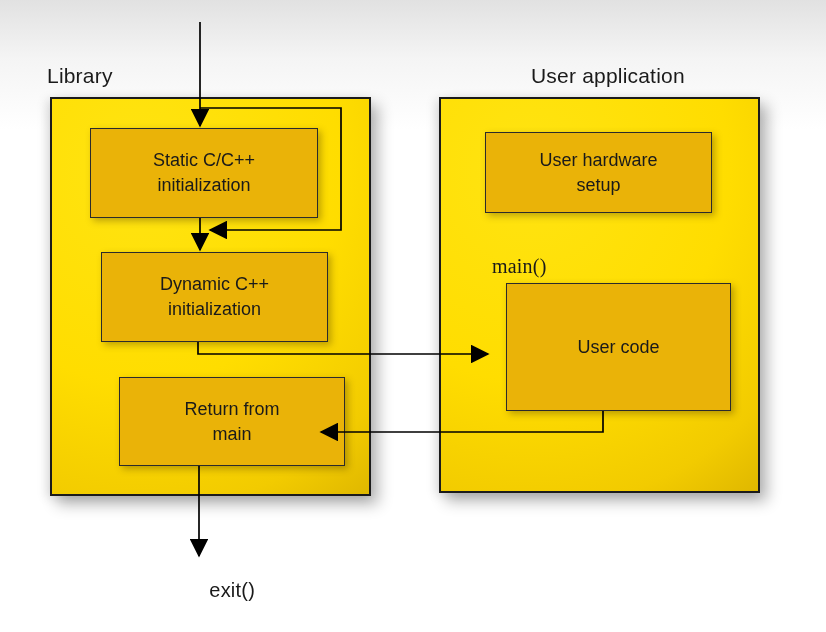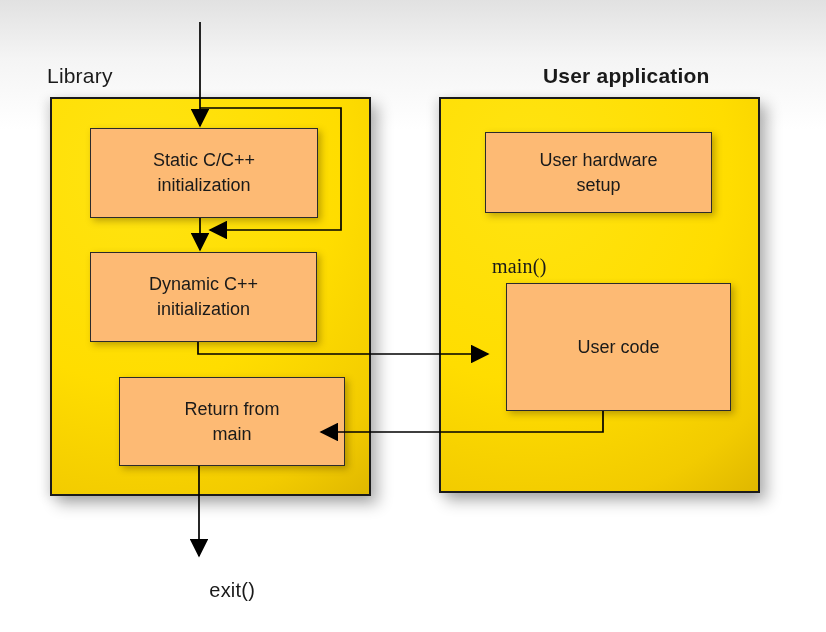--- a/index.html
+++ b/index.html
@@ -40,39 +40,39 @@
   .panel.userapp { left: 439px; top: 97px; width: 321px; height: 396px; }
 
   .section-label {
     position: absolute;
     font-size: 21px;
     letter-spacing: 0.2px;
     color: #1a1a1a;
     white-space: nowrap;
   }
   .label-library { left: 47px; top: 64px; }
-  .label-userapp { left: 543px; top: 64px; font-weight: bold; }
+  .label-userapp { left: 531px; top: 64px; }
   .label-main    { left: 492px; top: 255px; font-size: 20px; font-family: Liberation Serif, serif; }
   .label-exit    { left: 155px; top: 579px; width: 100px; text-align: right; font-size: 20px; }
 
   .node {
     position: absolute;
-    background: #fdba74;
+    background: #eab308;
     border: 1.6px solid #2b2b2b;
     display: flex;
     align-items: center;
     justify-content: center;
     text-align: center;
     font-size: 18px;
     line-height: 25px;
     white-space: pre-line;
     box-shadow: 3px 3px 7px rgba(70,50,0,0.35);
   }
   .node-static   { left: 90px;  top: 128px; width: 228px; height: 90px; }
-  .node-dynamic  { left: 90px;  top: 252px; width: 227px; height: 90px; }
+  .node-dynamic  { left: 101px;  top: 252px; width: 227px; height: 90px; }
   .node-return   { left: 92px;  top: 377px; width: 226px; height: 89px; margin-left: 27px; }
   .node-hardware { left: 485px; top: 132px; width: 227px; height: 81px; }
   .node-usercode { left: 506px; top: 283px; width: 225px; height: 128px; }
 
   svg.arrows {
     position: absolute;
     left: 0; top: 0;
     width: 826px; height: 632px;
     pointer-events: none;
   }

